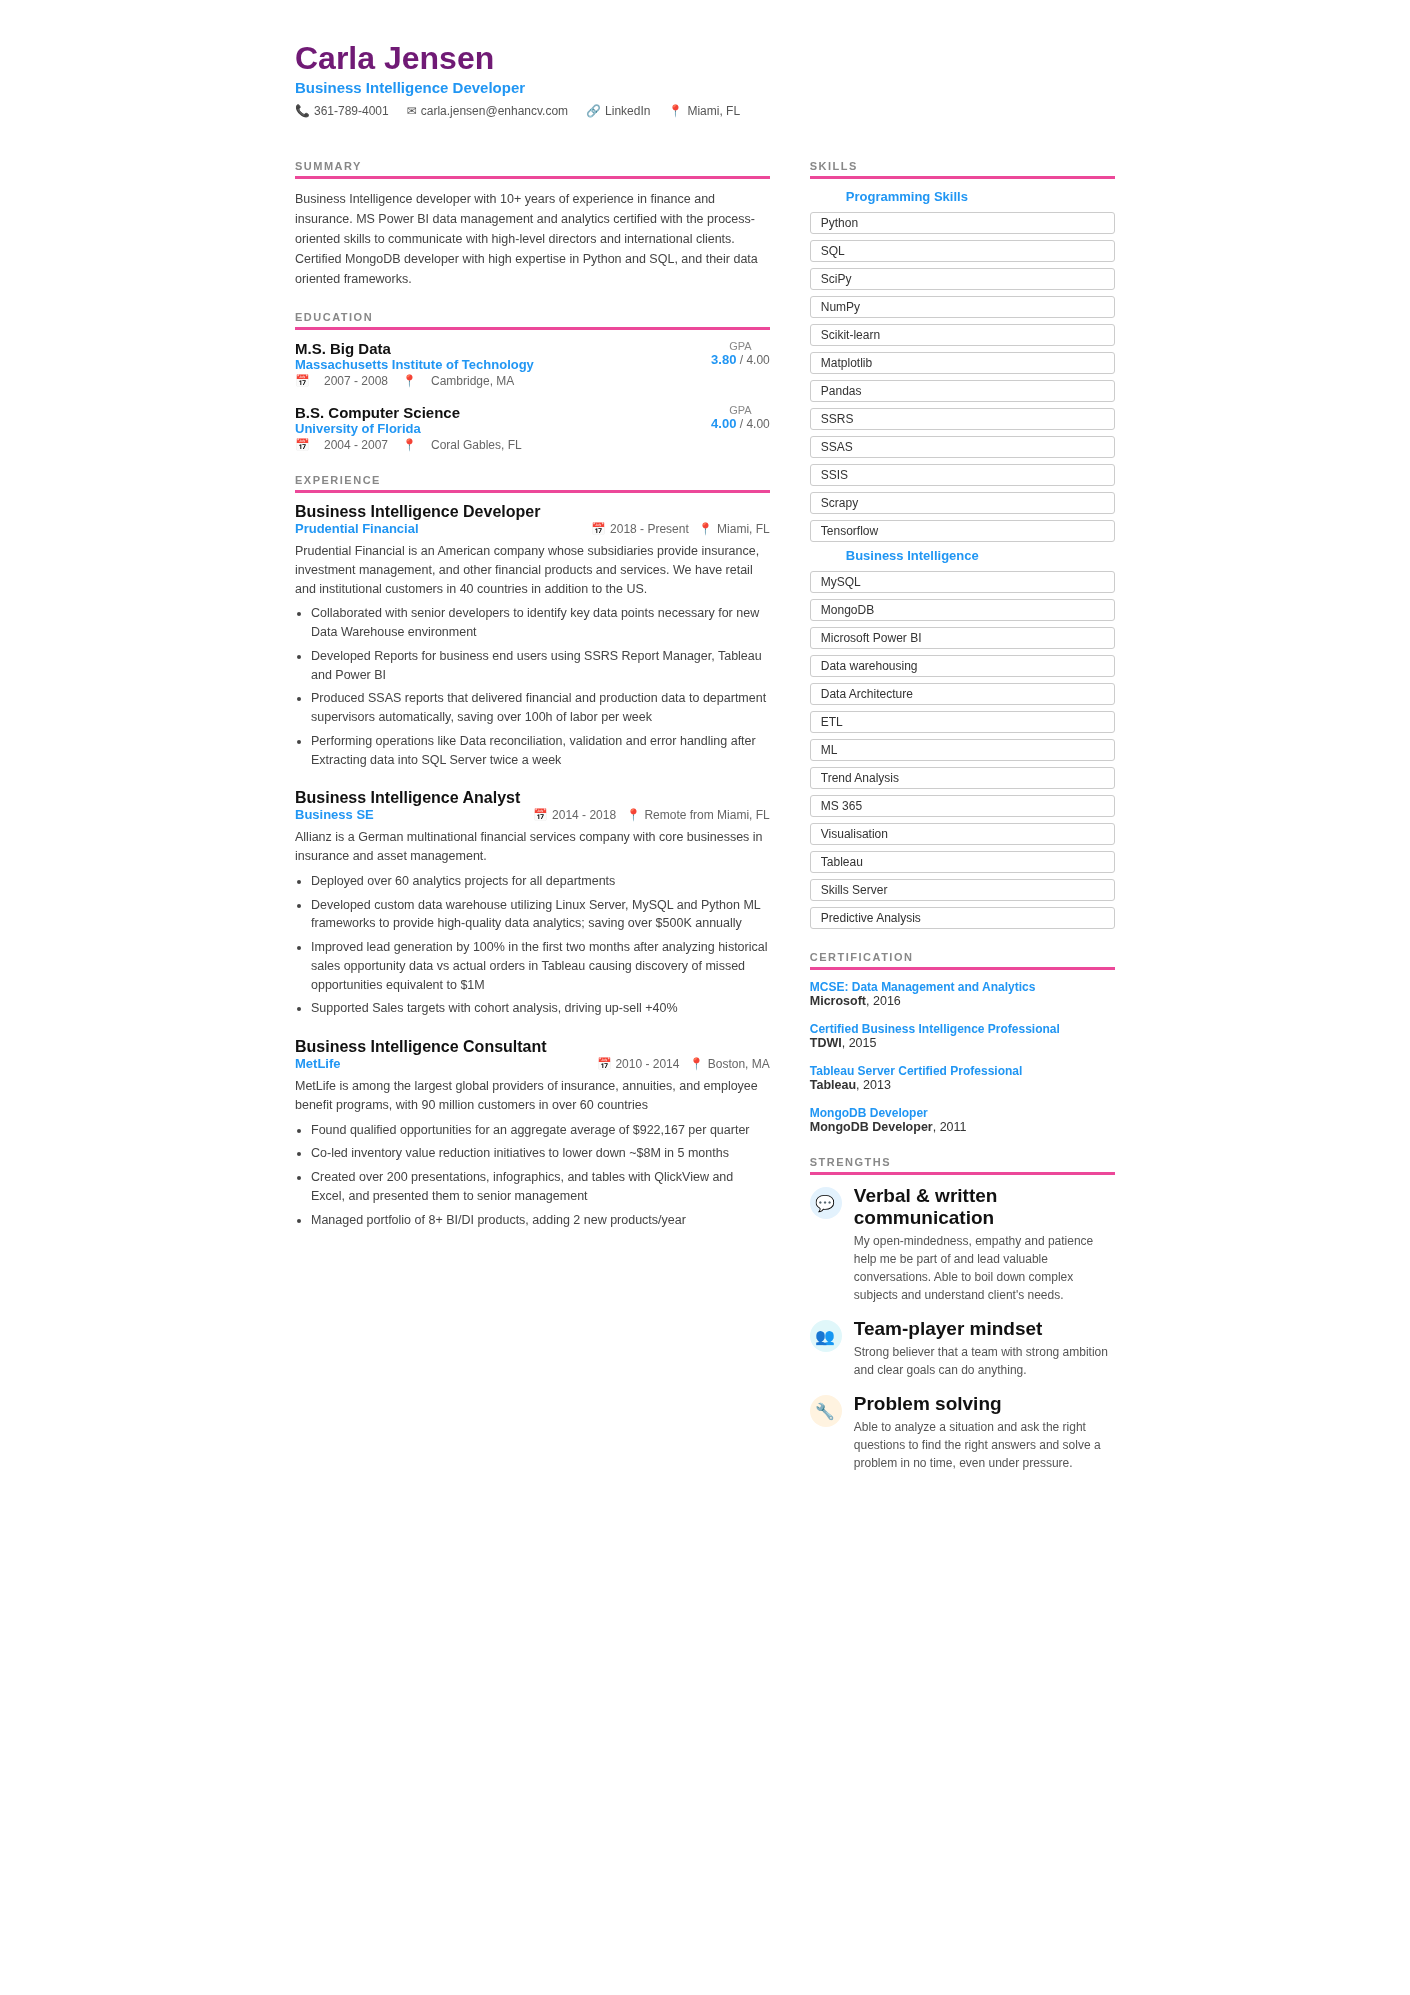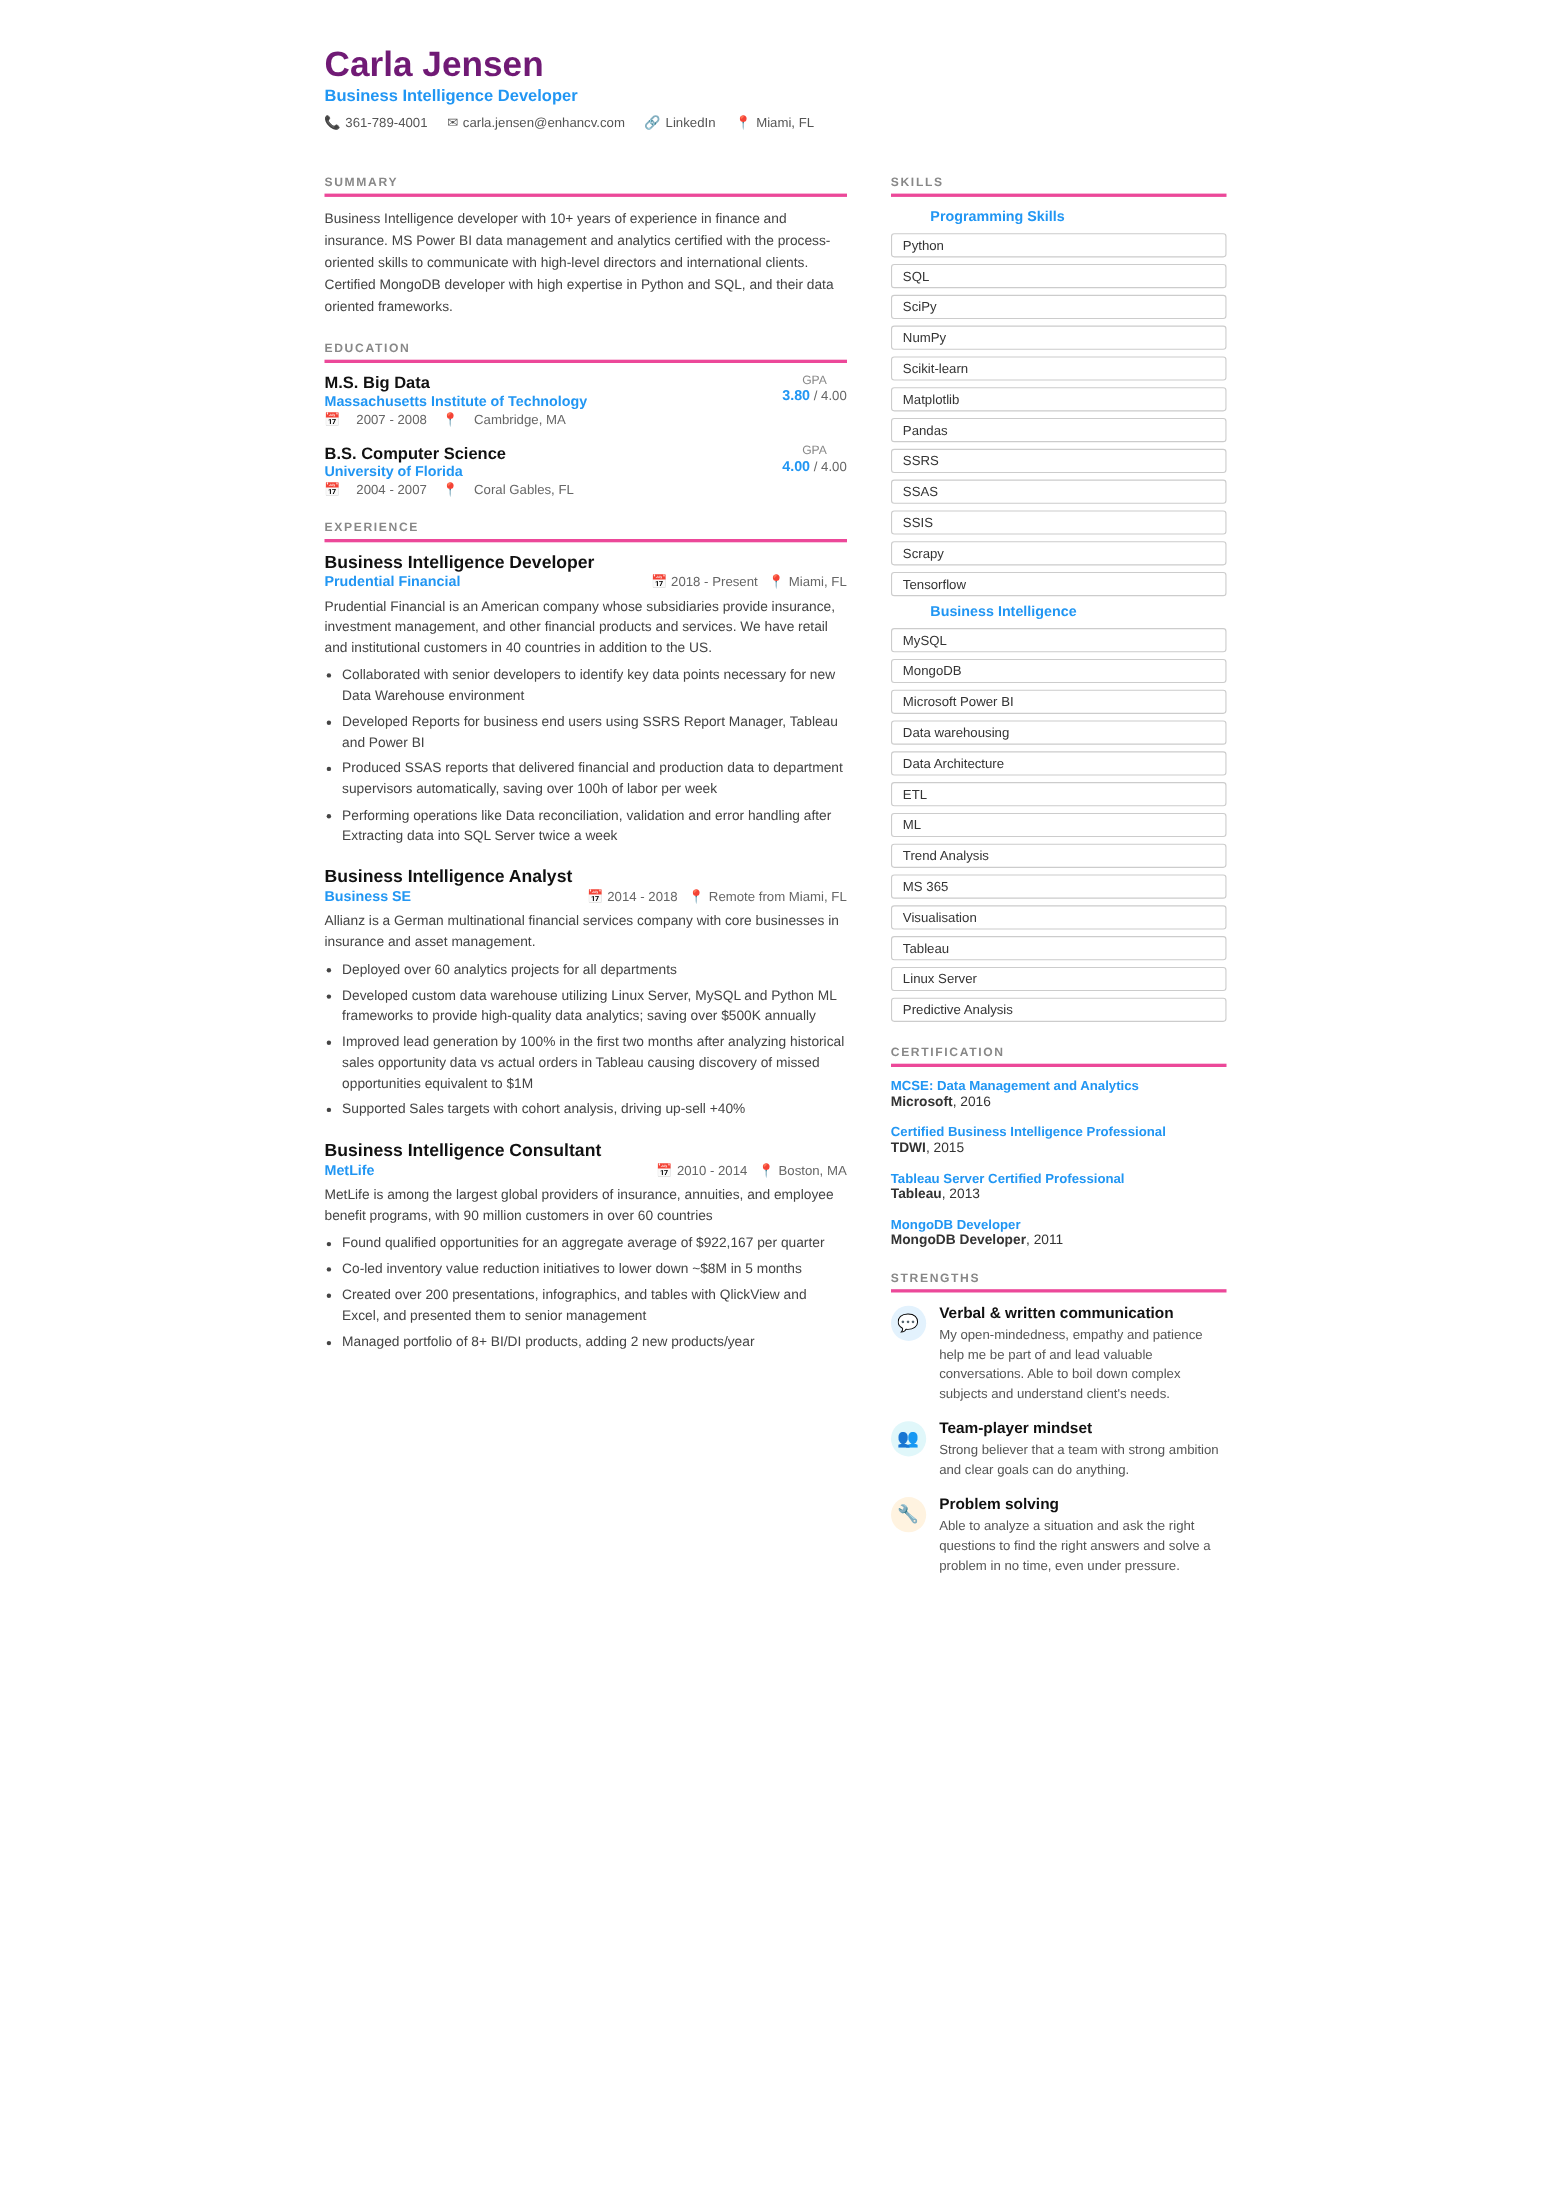--- a/index.html
+++ b/index.html
@@ -95,21 +95,21 @@
       width: 32px; height: 32px;
       border-radius: 50%;
       display: flex; align-items: center; justify-content: center;
       font-size: 16px;
       flex-shrink: 0;
       margin-top: 2px;
     }
     .strength-icon.blue { background: #E3F2FD; color: #2196F3; }
     .strength-icon.teal { background: #E0F7FA; color: #00ACC1; }
     .strength-icon.orange { background: #FFF3E0; color: #F57C00; }
-    .strength-title { font-weight: 700; font-size: 14px; color: #111; margin-bottom: 3px; }
+    .strength-title { font-weight: 700; font-size: 19px; color: #111; margin-bottom: 3px; }
     .strength-text { font-size: 12px; color: #555; line-height: 1.5; }
     .header-top { margin-bottom: 18px; }
   </style>
 </head>
 <body>
 
 <div class="header-top">
   <div class="name">Carla Jensen</div>
   <div class="job-title">Business Intelligence Developer</div>
   <div class="contact-row">
@@ -284,21 +284,21 @@
         <span class="skill-tag">MongoDB</span>
         <span class="skill-tag">Microsoft Power BI</span>
         <span class="skill-tag">Data warehousing</span>
         <span class="skill-tag">Data Architecture</span>
         <span class="skill-tag">ETL</span>
         <span class="skill-tag">ML</span>
         <span class="skill-tag">Trend Analysis</span>
         <span class="skill-tag">MS 365</span>
         <span class="skill-tag">Visualisation</span>
         <span class="skill-tag">Tableau</span>
-        <span class="skill-tag">Linux Server</span>
+        <span class="skill-tag">Skills Server</span>
         <span class="skill-tag">Predictive Analysis</span>
       </div>
     </div>
 
     <div>
       <div class="section-title">CERTIFICATION</div>
 
       <div class="cert-entry">
         <div class="cert-title">MCSE: Data Management and Analytics</div>
         <div class="cert-org">

